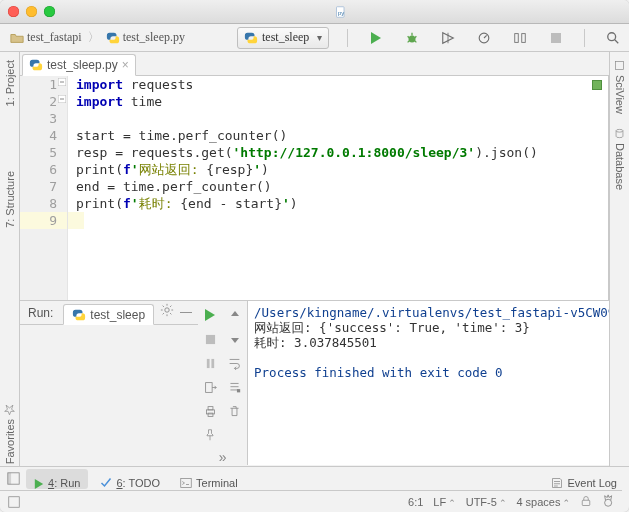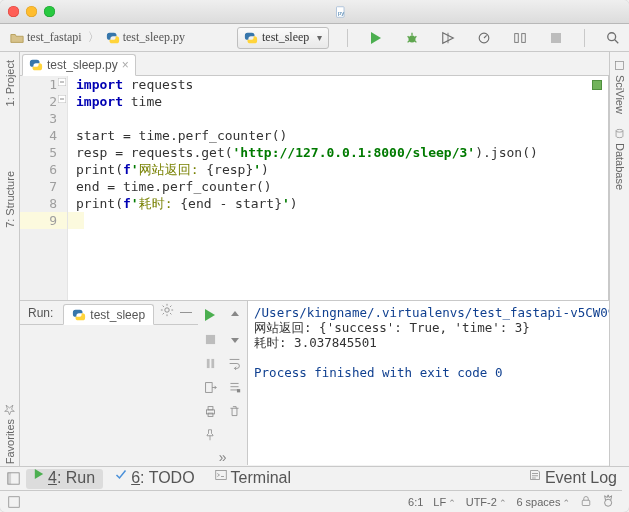--- a/index.html
+++ b/index.html
@@ -207,22 +207,22 @@
   .con-blue { color: var(--run-blue); }
   
   .tools-row {
     position:absolute; left:0; right:0; bottom:22px;
     height:24px; background:var(--bg);
     border-top:1px solid var(--border);
     display:flex; align-items:center; padding:0 4px; gap:4px;
     z-index:6;
   }
   .tw-btn {
-    display:flex; align-items:flex-start; gap:4px;
-    padding:0 8px; height:20px; font-size:16px; color:#555;
+    display:flex; align-items:flex-end; gap:4px;
+    padding:0 8px; height:20px; font-size:11px; color:#555;
     border-radius:3px;
   }
   .tw-btn.active { background:#dcdcdc; }
   .tw-btn .n { text-decoration:underline; }
   .tw-flex { flex:1; }
   .statusbar {
     position:absolute; left:0; right:7px; bottom:0;
     height:22px; background:var(--bg);
     border-top:1px solid var(--border);
     display:flex; align-items:center; padding:0 6px; gap:10px;
@@ -554,22 +554,22 @@
 
 <div class="statusbar">
   <div class="tool-icon" style="width:16px">
     <svg width="12" height="12" viewBox="0 0 16 16">
         <rect x="1" y="1" width="14" height="14" fill="none" stroke="#888"></rect>
       </svg>
   </div>
   <div class="status-flex"></div>
   <span>6:1</span>
   <span><span>LF</span><span class="caret-d">⌃</span></span>
-  <span><span>UTF-2</span><span class="caret-d">⌃</span></span>
-  <span><span>6 spaces</span><span class="caret-d">⌃</span></span>
+  <span><span>UTF-5</span><span class="caret-d">⌃</span></span>
+  <span><span>4 spaces</span><span class="caret-d">⌃</span></span>
   <span>
     <svg class="lock" viewBox="0 0 16 16">
         <rect x="3" y="7" width="10" height="7" rx="1" fill="none" stroke="#888"></rect>
         <path d="M5 7V5a3 3 0 016 0v2" fill="none" stroke="#888"></path>
       </svg>
   </span>
   <span>
     <svg width="14" height="14" viewBox="0 0 16 16">
         <circle cx="7" cy="10" r="4" fill="none" stroke="#888"></circle>
         <path d="M4 7l-1-5 3 2 1-3 1 3 3-2-1 5" fill="none" stroke="#888"></path>

